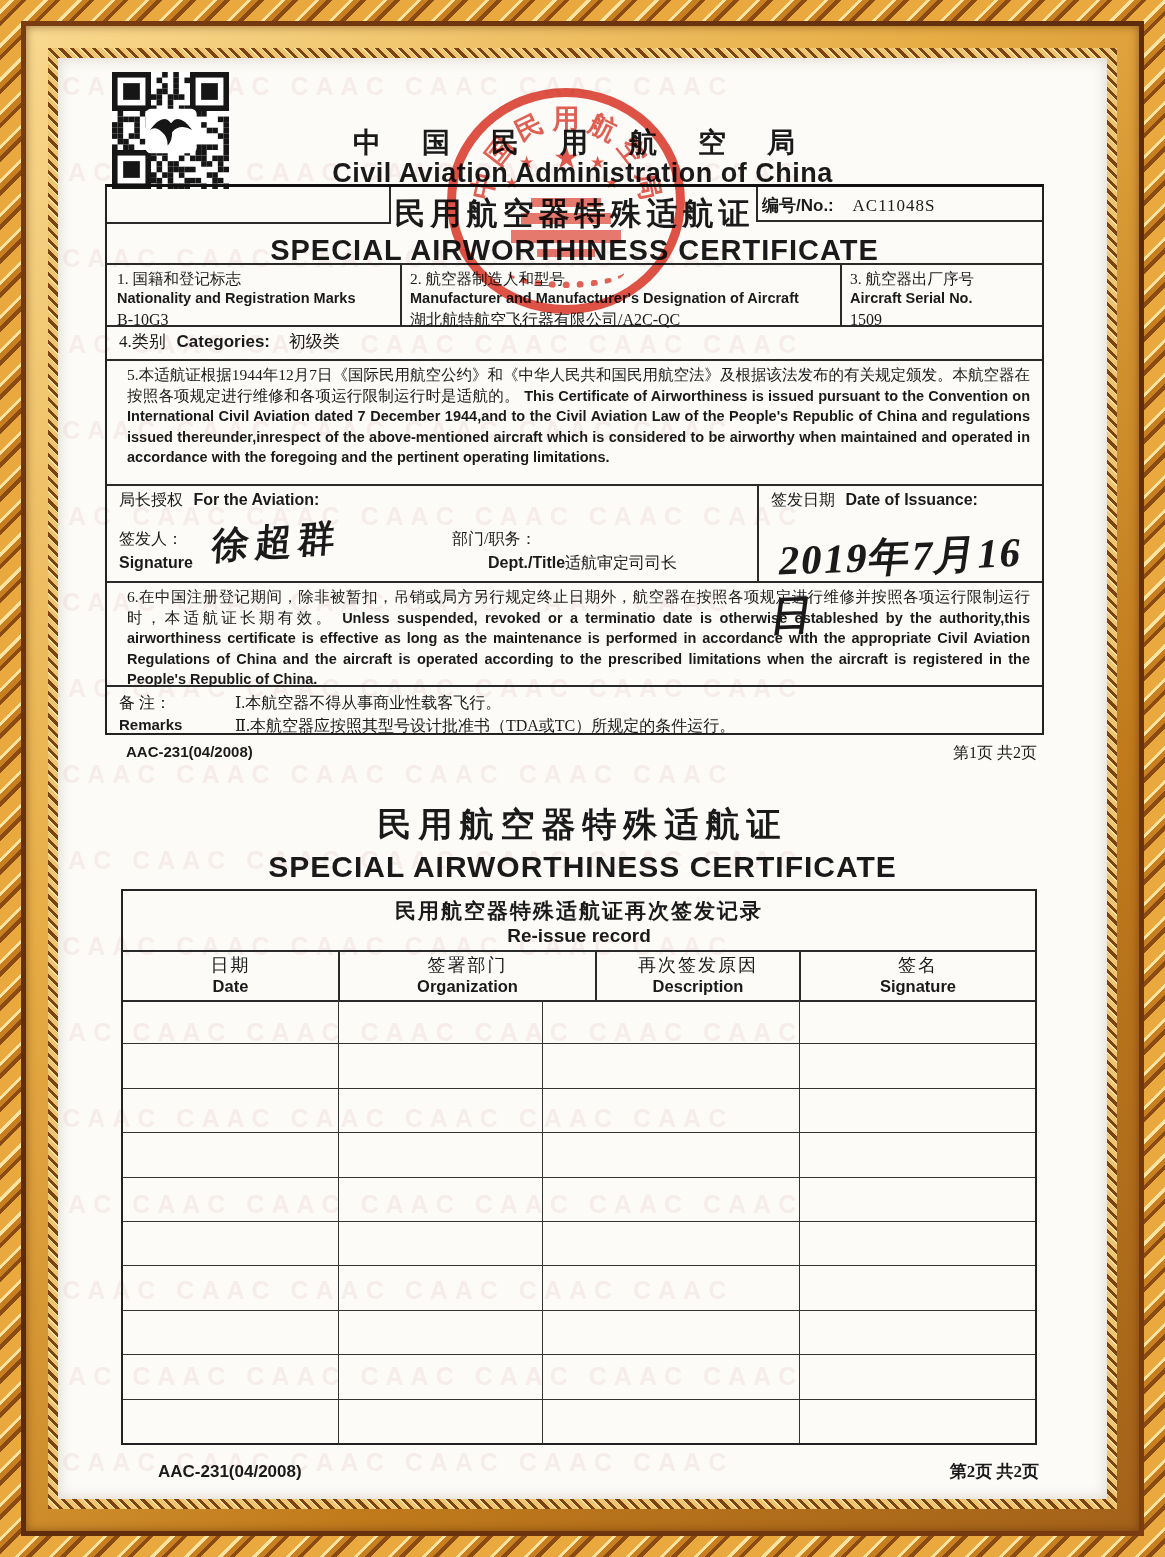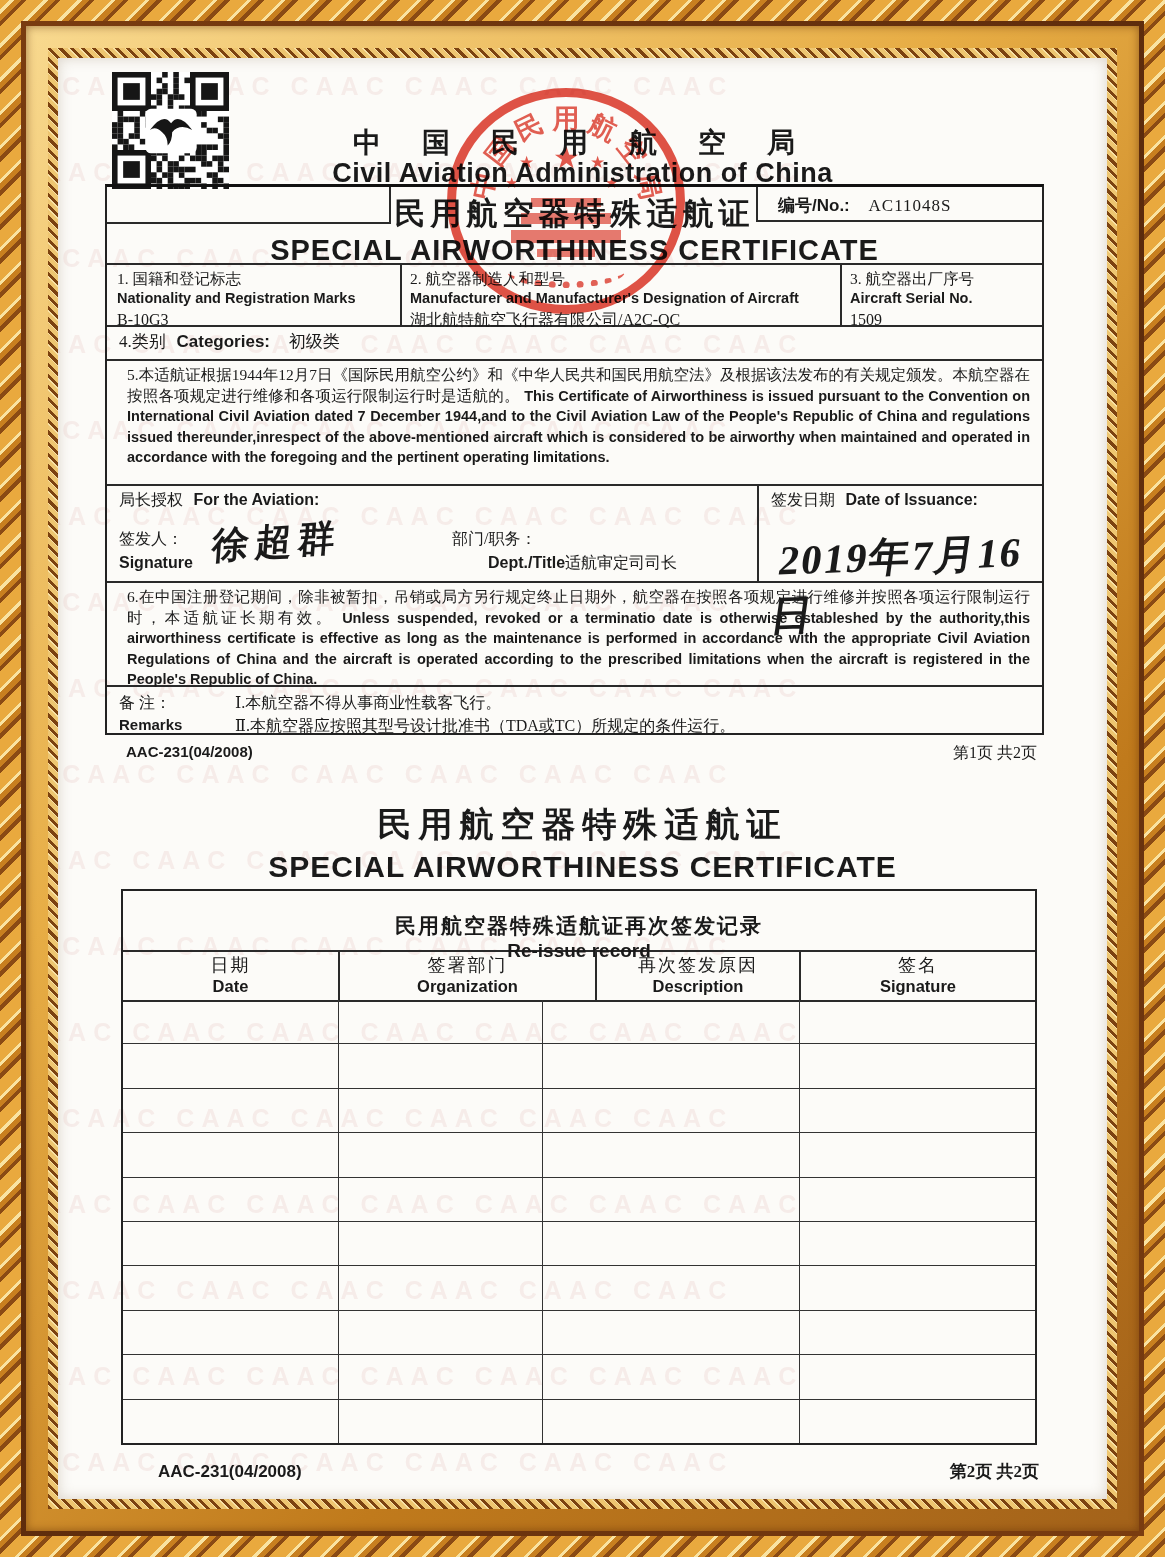--- a/index.html
+++ b/index.html
@@ -37,21 +37,21 @@
           font-size:28px;font-weight:600;letter-spacing:17px;}
   .hdr-en{position:absolute;left:0;right:0;top:100px;text-align:center;
           font-size:27px;font-weight:bold;letter-spacing:.5px;}
 
   
   .t1{position:absolute;left:47px;top:126px;width:935px;height:546px;
       border:2px solid #222;border-top:3px solid #111;}
   .t1 .line{position:absolute;left:0;right:0;border-top:2px solid #2a2a2a;}
   .box-l{position:absolute;left:0;top:0;width:282px;height:35px;border-right:2px solid #2a2a2a;border-bottom:2px solid #2a2a2a;}
   .box-r{position:absolute;right:0;top:0;width:286px;height:35px;border-left:2px solid #2a2a2a;border-bottom:2px solid #2a2a2a;
-         font-size:17px;padding:7px 0 0 20px;box-sizing:border-box;}
+         font-size:17px;padding:7px 0 0 4px;box-sizing:border-box;}
   .box-r .lab{font-weight:bold;}
   .box-r .val{font-family:"Liberation Serif","DejaVu Serif",serif;margin-left:14px;letter-spacing:1px;}
   .cert-title-zh{position:absolute;left:0;right:0;top:6px;text-align:center;
                  font-size:31px;font-weight:bold;letter-spacing:5px;z-index:2;}
   .cert-title-en{position:absolute;left:0;right:0;top:47px;text-align:center;
                  font-size:29px;font-weight:bold;letter-spacing:1px;z-index:2;}
   .vline{position:absolute;border-left:2px solid #2a2a2a;}
   .cellpad{padding:5px 10px;box-sizing:border-box;font-size:15.5px;line-height:1.32;}
   .lab-en{font-size:14.5px;font-weight:bold;}
   .valtx{font-family:"Liberation Serif","DejaVu Serif",serif;font-size:16px;}
@@ -94,21 +94,21 @@
   .stamp .arc{position:absolute;left:60px;right:60px;bottom:26px;height:26px;
         border-bottom:7px dotted rgba(217,38,22,.8);border-radius:50%;}
 
   
   .p2-title{position:absolute;left:0;right:0;top:744px;text-align:center;
             font-size:34px;font-weight:bold;letter-spacing:7px;}
   .p2-sub{position:absolute;left:0;right:0;top:792px;text-align:center;
           font-size:30px;font-weight:bold;letter-spacing:1px;}
   .t2{position:absolute;left:63px;top:831px;width:916px;height:556px;border:2px solid #222;box-sizing:border-box;}
   .t2-cap{position:absolute;left:0;right:0;top:0;height:59px;border-bottom:2px solid #2a2a2a;text-align:center;}
-  .t2-cap .czh{font-size:21px;font-weight:bold;padding-top:6px;letter-spacing:2px;margin-top:15px;}
+  .t2-cap .czh{font-size:21px;font-weight:bold;padding-top:6px;letter-spacing:2px;}
   .t2-cap .cen{font-size:19px;font-weight:bold;}
   .t2-head{position:absolute;left:0;right:0;top:59px;height:50px;border-bottom:2px solid #2a2a2a;display:flex;}
   .t2-head .hc{box-sizing:border-box;text-align:center;padding-top:3px;}
   .t2-head .hc + .hc{border-left:2px solid #2a2a2a;}
   .t2-head .hzh{font-size:18px;letter-spacing:2px;}
   .t2-head .hen{font-size:16.5px;font-weight:bold;}
   .c0{width:215px;} .c1{width:204px;} .c2{width:257px;} .c3{width:236px;}
   .p2rows{position:absolute;left:0;right:0;top:109px;bottom:0;display:flex;flex-direction:column;}
   .p2row{flex:1;display:flex;border-bottom:1.6px solid #333;}
   .p2row:last-child{border-bottom:none;}

